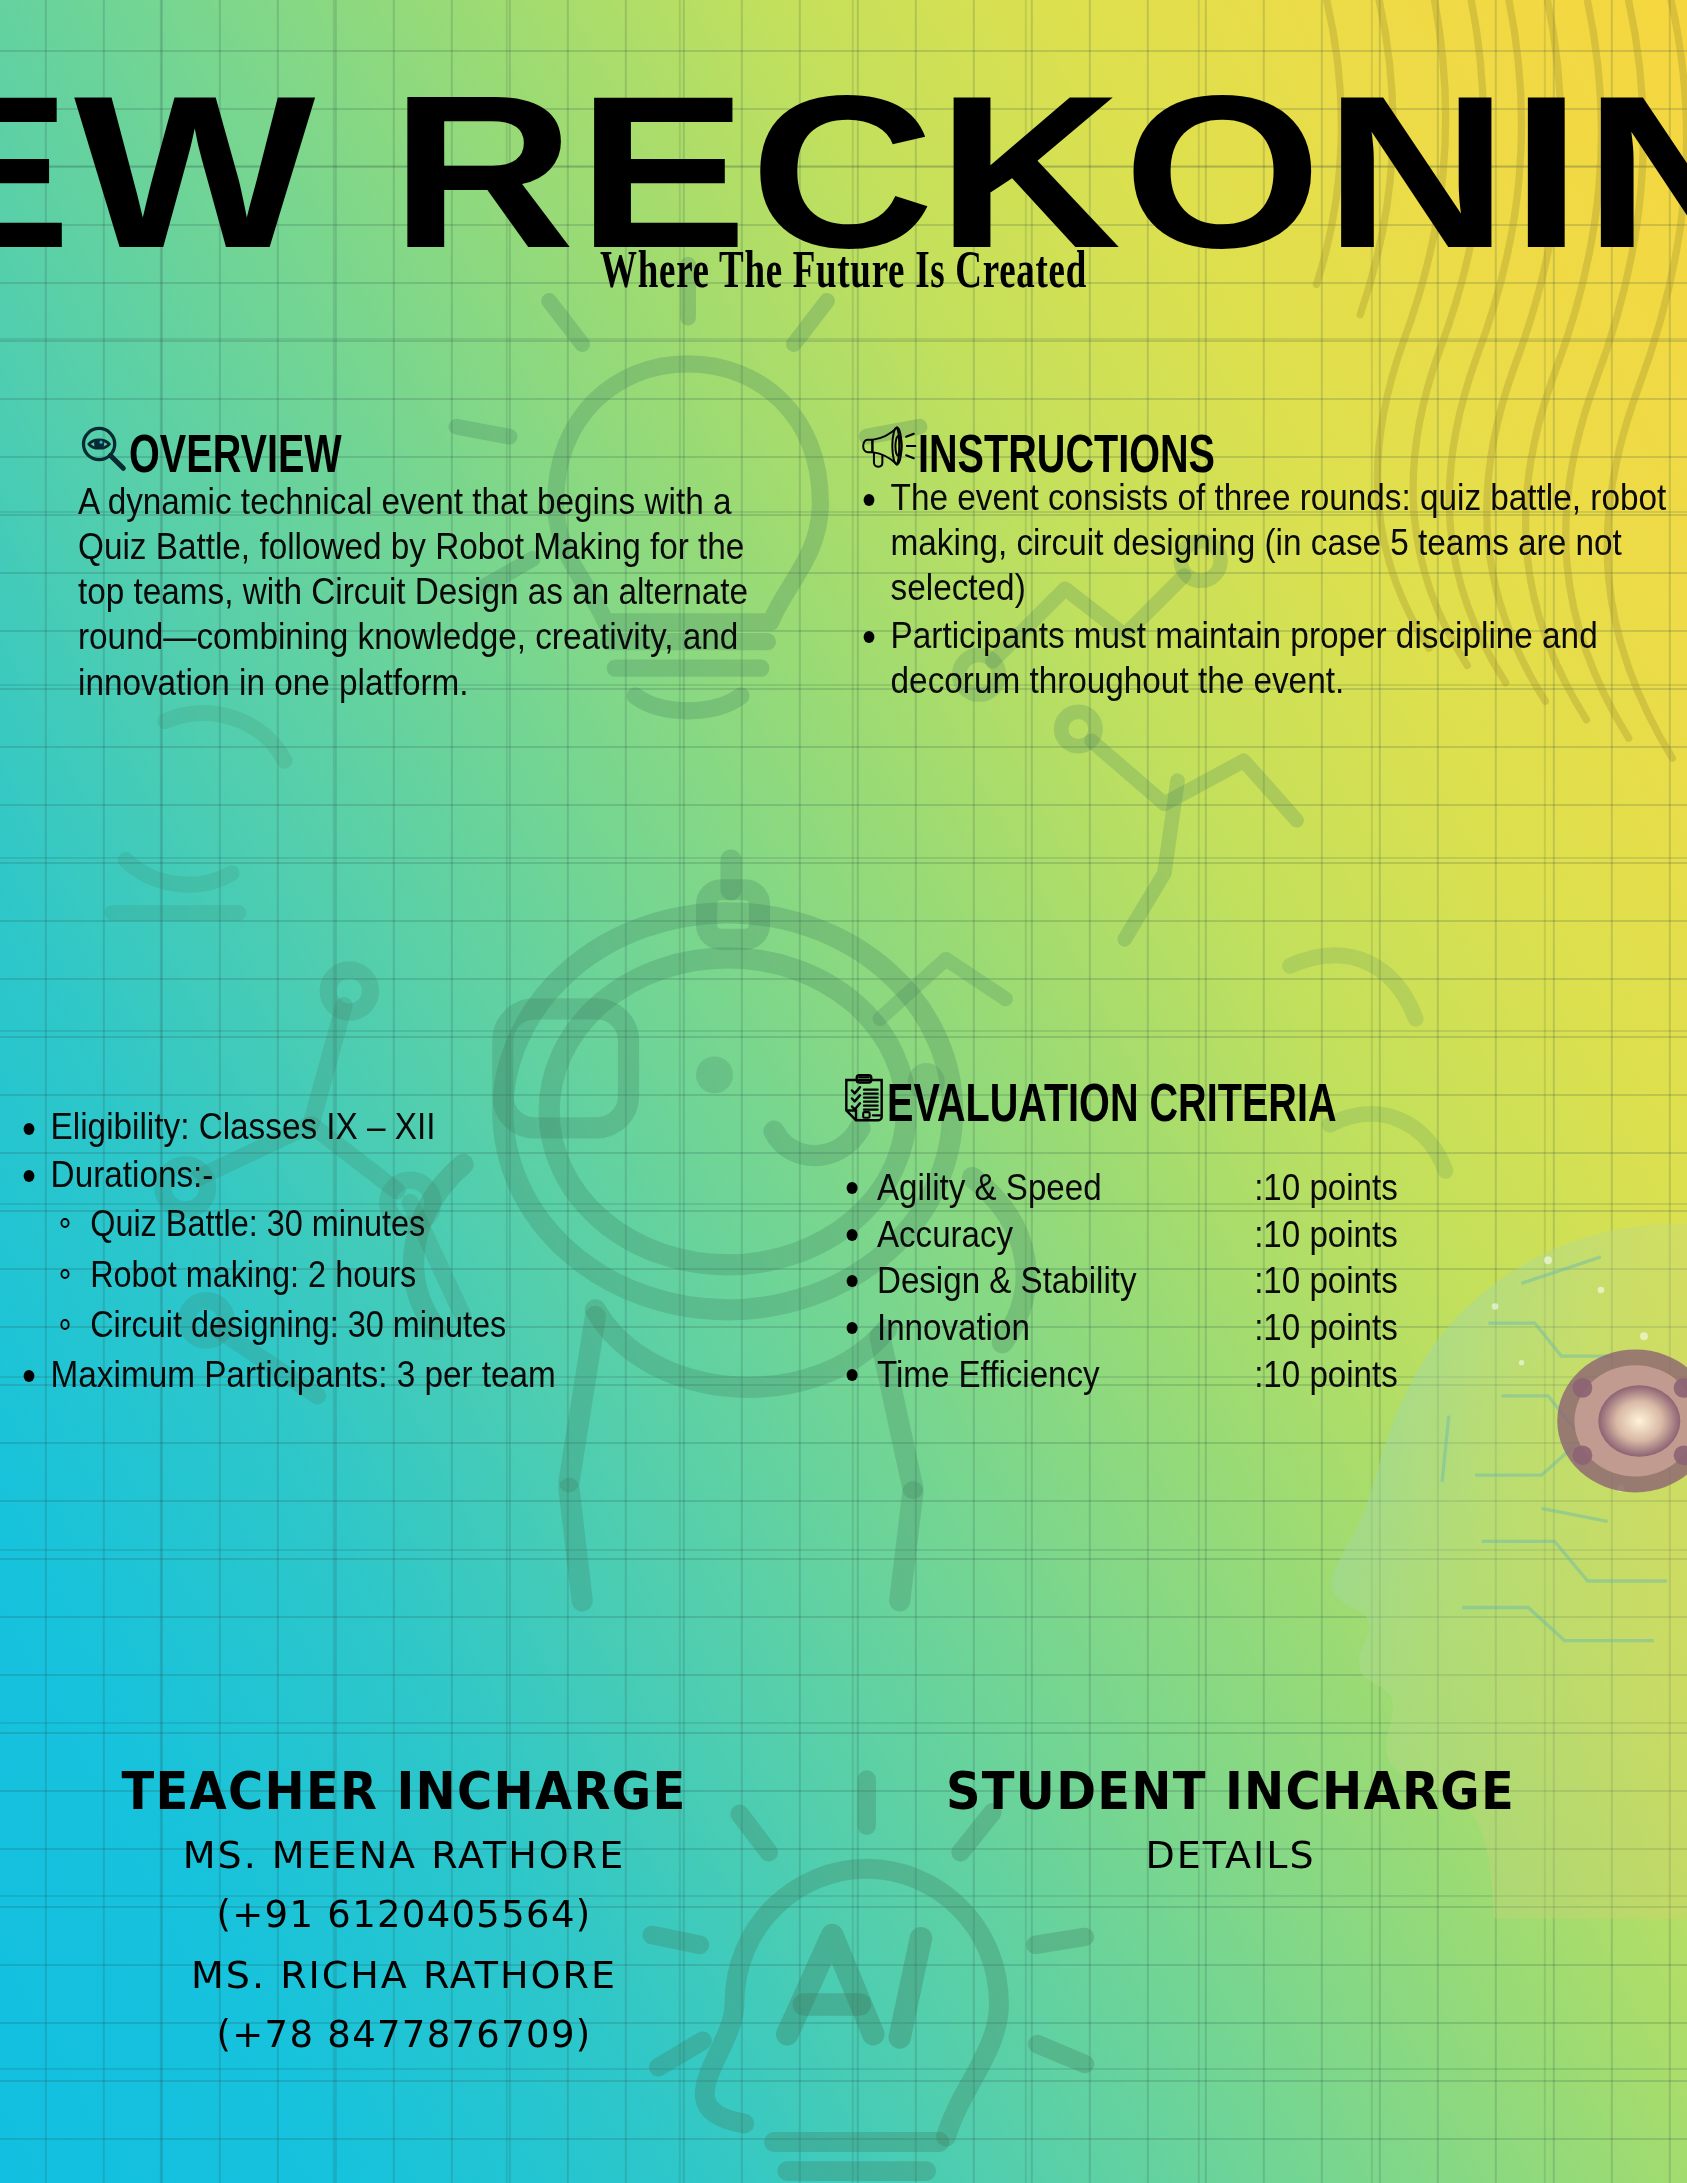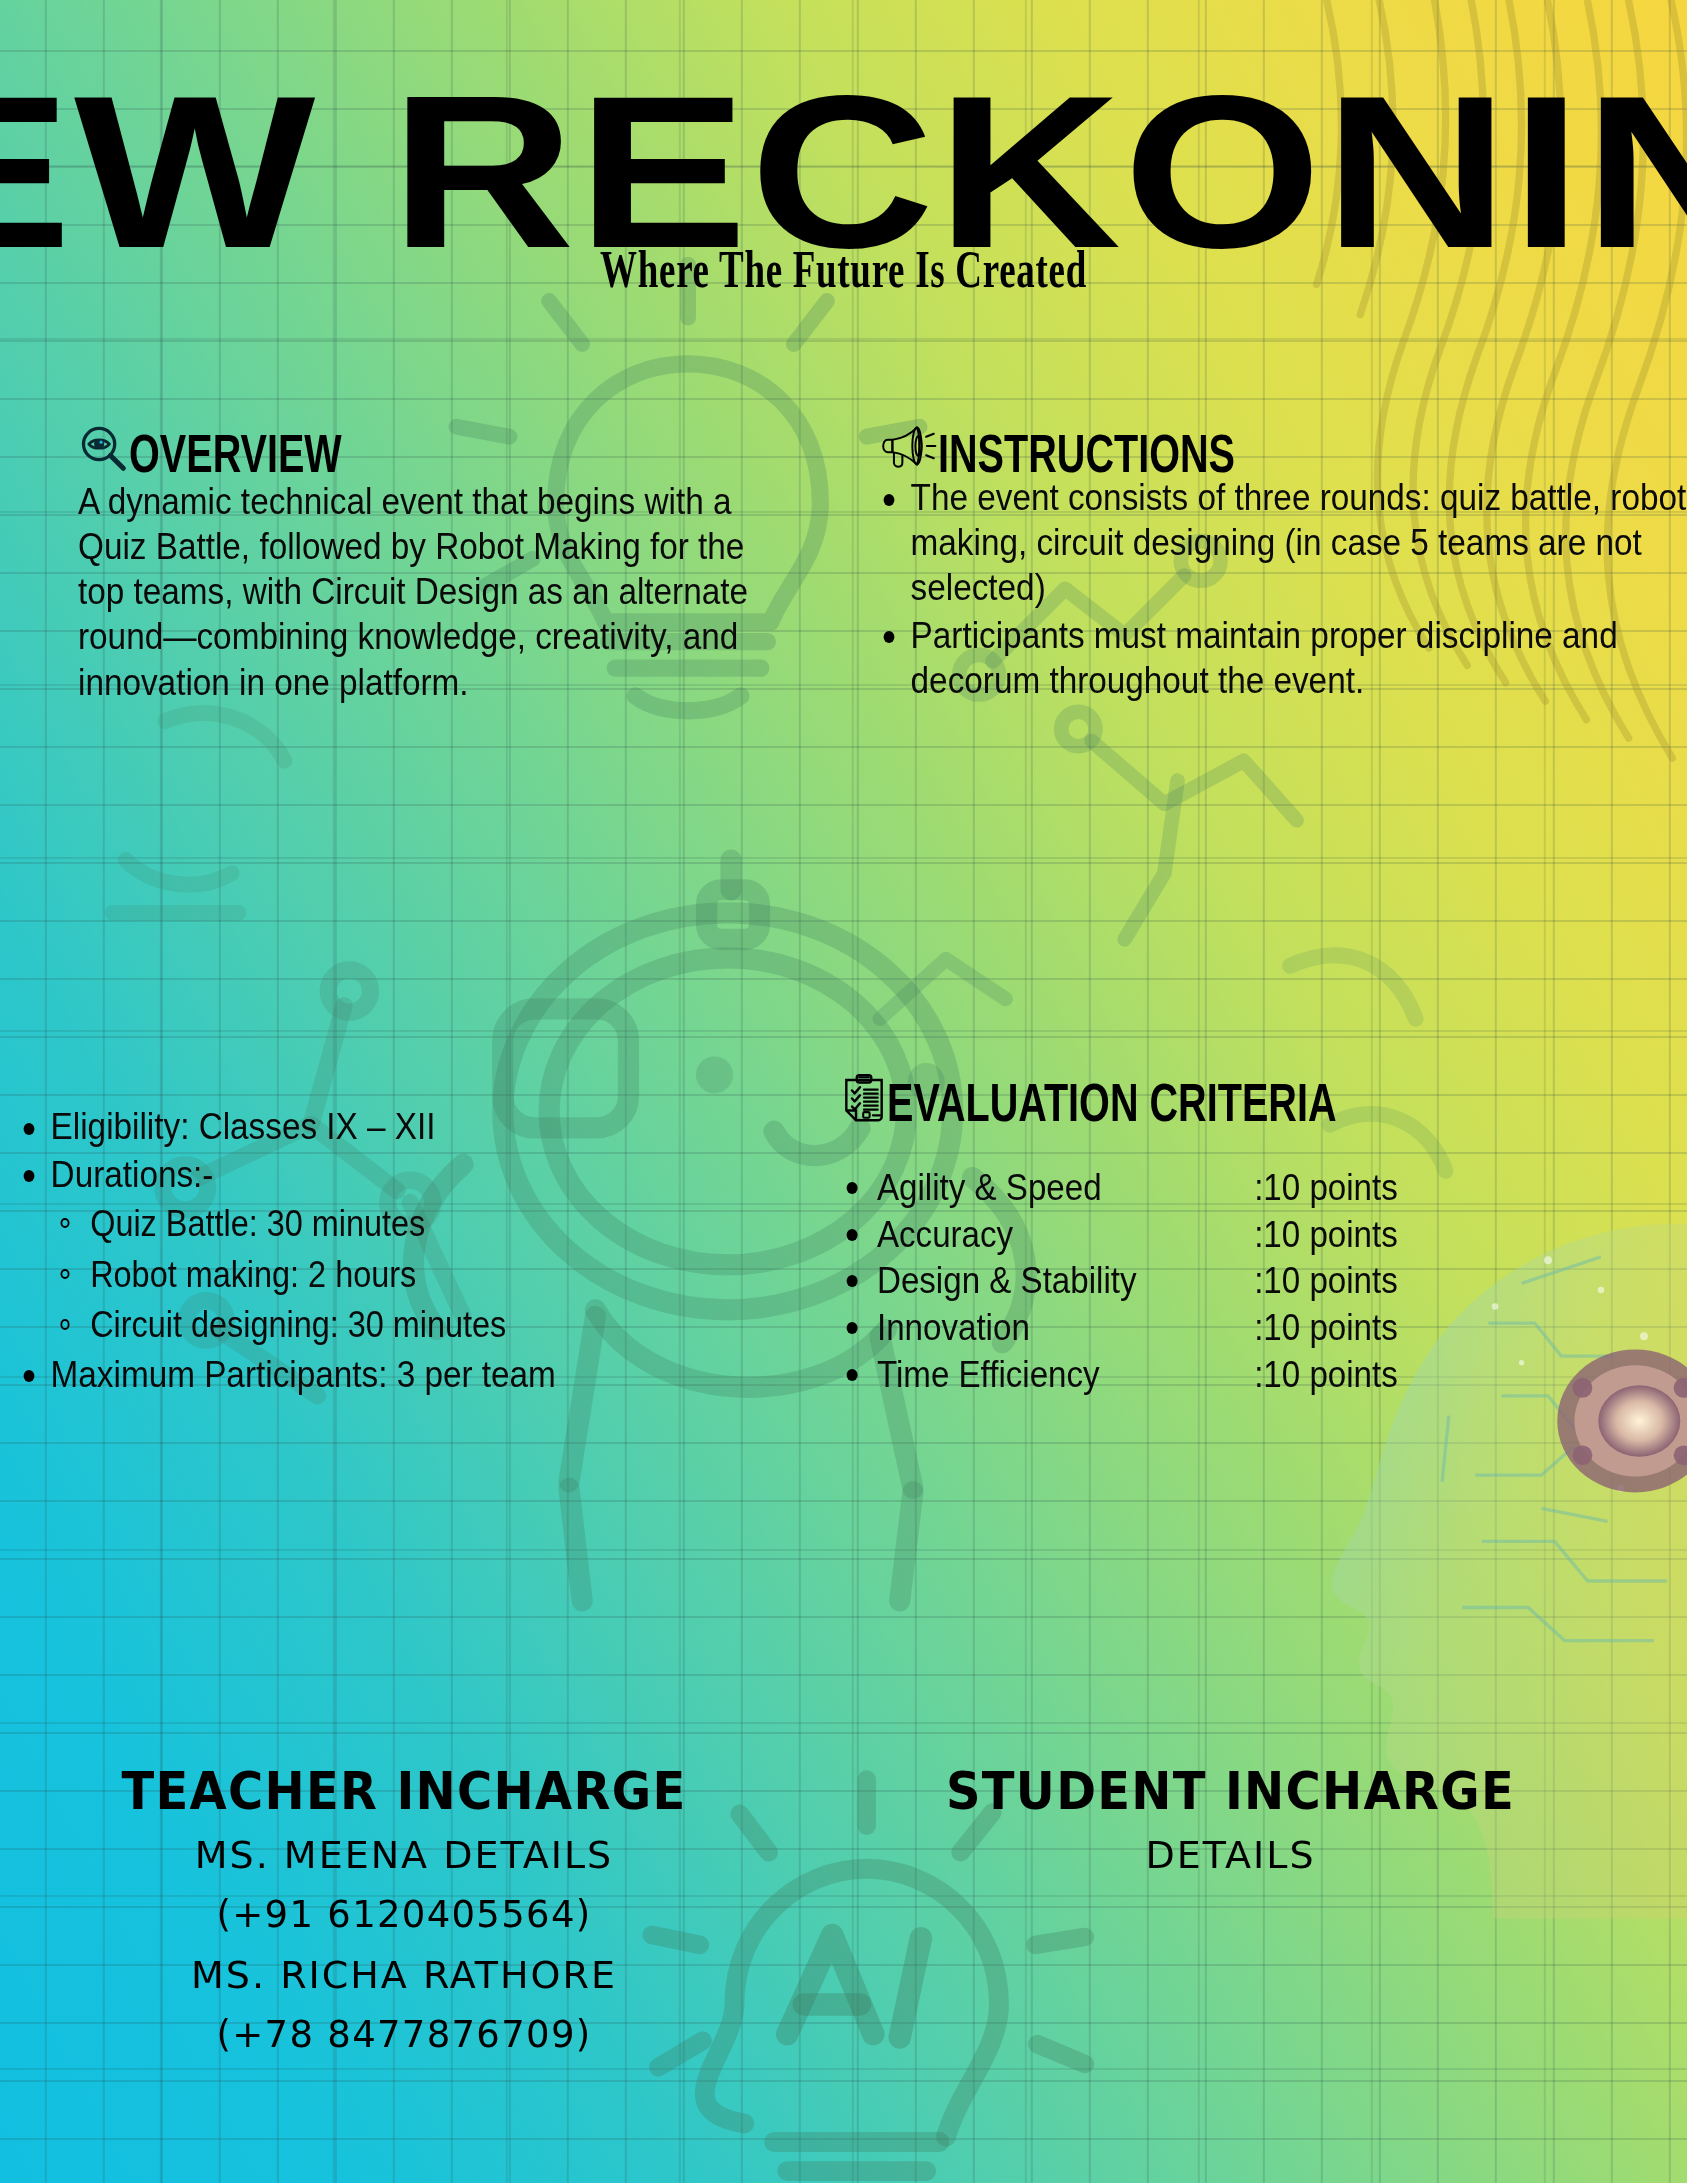--- a/index.html
+++ b/index.html
@@ -67,21 +67,21 @@
     font-weight:700;
     font-size:37px;
     color:#000;
     transform:scaleY(1.45);
     transform-origin:center top;
     letter-spacing:0.7px;
   }
 
   .col{position:absolute;}
   .col-left-top{left:78px;top:423px;width:668px;}
-  .col-right-top{left:880px;top:423px;width:774px;}
+  .col-right-top{left:860px;top:423px;width:774px;}
   .col-left-mid{left:20px;top:1072px;width:781px;}
   .col-right-mid{left:842px;top:1072px;width:794px;}
 
   .sec-head{display:flex;align-items:flex-start;gap:1px;margin-bottom:4px;}
   .sec-head .ico{flex:0 0 auto;display:block;}
   .sec-title{
     font-weight:700;
     font-size:45px;
     line-height:1;
     color:#000;
@@ -440,21 +440,21 @@
         <li>
           <span class="eval-name">Time Efficiency</span>
           <span class="eval-pts">:10 points</span>
         </li>
       </ul>
     </div>
 
     <div class="footer">
       <div class="foot-col foot-left">
         <div class="foot-head">TEACHER INCHARGE</div>
-        <div class="foot-name">MS. MEENA DETAILS</div>
+        <div class="foot-name">MS. MEENA RATHORE</div>
         <div class="foot-phone">(+91 6120405564)</div>
         <div class="foot-name">MS. RICHA RATHORE</div>
         <div class="foot-phone">(+78 8477876709)</div>
       </div>
       <div class="foot-col foot-right">
         <div class="foot-head">STUDENT INCHARGE</div>
         <div class="foot-name">DETAILS</div>
       </div>
     </div>
 

